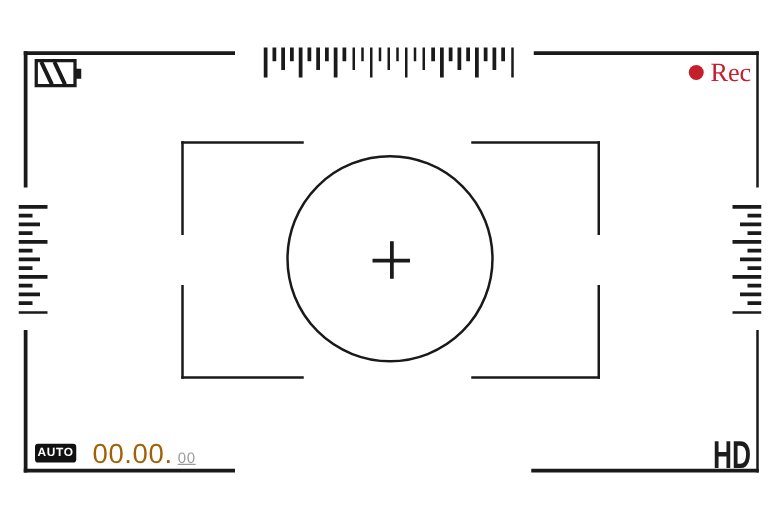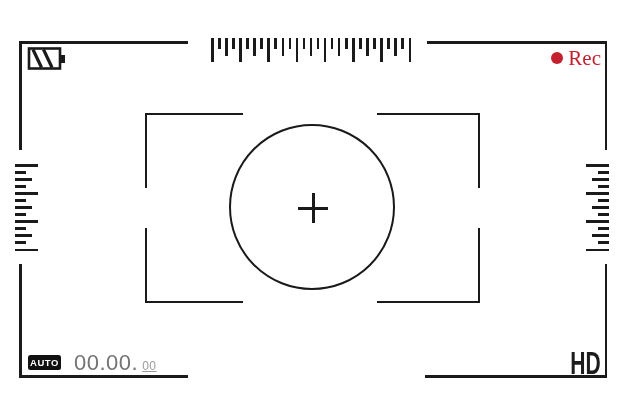--- a/index.html
+++ b/index.html
@@ -126,18 +126,18 @@
   <div class="bracket" style="left:145px;top:301px;width:98px;height:2px;"></div>
   <div class="bracket" style="left:478px;top:228px;width:2px;height:75px;"></div>
   <div class="bracket" style="left:377px;top:301px;width:103px;height:2px;"></div>
 
   <div class="circle"></div>
   <div class="cross-h"></div>
   <div class="cross-v"></div>
 
   <div class="auto-badge">AUTO</div>
   <div class="timecode">
-    <span class="tc-main" style="color: #737373;">00.00.</span>
+    <span class="tc-main" style="color: #a16207;">00.00.</span>
     <span class="tc-frames" style="color: rgb(155, 155, 155);">00</span>
   </div>
   <div class="hd">HD</div>
 
 </div>
 
 </body></html>

